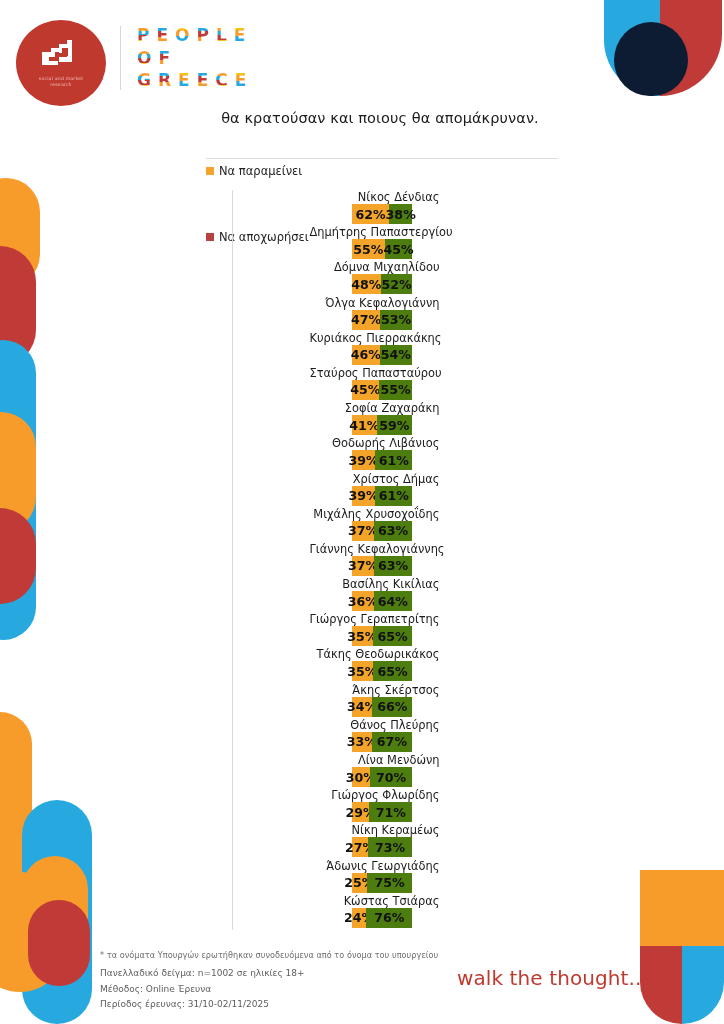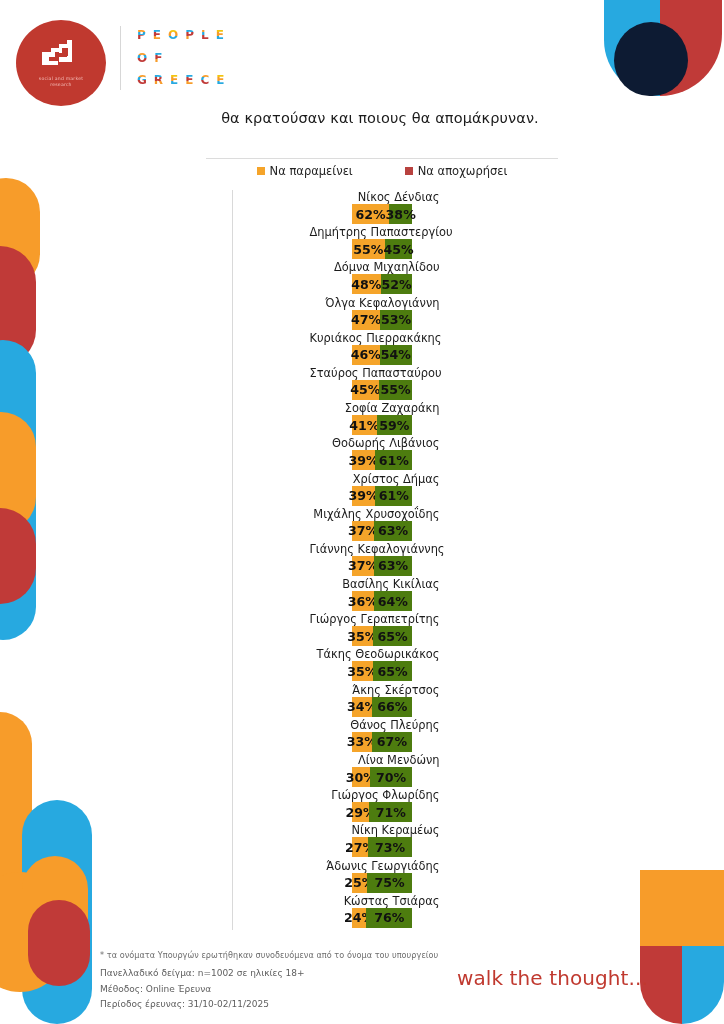--- a/index.html
+++ b/index.html
@@ -45,21 +45,21 @@
   
   .header{position:absolute;left:0;top:0;width:724px;height:112px;}
   .logo-circle{position:absolute;left:16px;top:20px;width:90px;height:86px;background:#c0392f;
                border-radius:50%;display:flex;flex-direction:column;align-items:center;
                justify-content:center;}
   .logo-mark{width:46px;height:34px;}
   .logo-sub{color:#f4bdb8;font-size:4.6px;line-height:6px;text-align:center;margin-top:4px;
             letter-spacing:.2px;}
   .logo-div{position:absolute;left:120px;top:26px;width:1px;height:64px;background:#d7d7d7;}
   .wordmark{position:absolute;left:137px;top:24px;}
-  .wm-line{font-size:12px;font-weight:700;letter-spacing:7px;line-height:22.5px;
+  .wm-line{font-size:17px;font-weight:700;letter-spacing:7px;line-height:22.5px;
            font-family:"DejaVu Sans","Liberation Sans",sans-serif;}
   .wm-line span{
     background:linear-gradient(180deg,#f79c2a 0%,#f79c2a 28%,#27a9e0 28%,#27a9e0 52%,
                #c03a38 52%,#c03a38 76%,#f2c40f 76%,#f2c40f 100%);
     -webkit-background-clip:text;background-clip:text;color:transparent;
   }
   .wm-line span:nth-child(2n){
     background:linear-gradient(180deg,#27a9e0 0%,#27a9e0 30%,#c03a38 30%,#c03a38 58%,
                #f79c2a 58%,#f79c2a 80%,#27a9e0 80%,#27a9e0 100%);
     -webkit-background-clip:text;background-clip:text;color:transparent;
@@ -70,21 +70,21 @@
     -webkit-background-clip:text;background-clip:text;color:transparent;
   }
 
   
   .title{position:absolute;left:150px;top:108px;width:460px;text-align:center;
          font-size:14.5px;line-height:21px;color:#1b1b1b;letter-spacing:.1px;}
   .rule{position:absolute;left:206px;top:158px;width:352px;height:1px;background:#dcdcdc;}
 
   
   .legend{position:absolute;left:206px;top:164px;width:352px;display:flex;
-          justify-content:center;gap:52px;font-size:11.5px;color:#242424;}
+          justify-content:flex-start;gap:52px;font-size:11.5px;color:#242424;flex-direction:column;}
   .legend-item{display:flex;align-items:center;gap:5px;}
   .swatch{width:8px;height:8px;display:inline-block;}
   .sw-stay{background:#f5a42a;}
   .sw-go{background:#b8423f;}
 
   
   .chart{position:absolute;left:96px;top:190px;width:566px;height:740px;}
   .axis{position:absolute;left:136px;top:0;width:1px;height:740px;background:#d9d9d9;}
   .row{position:relative;height:35.2px;display:flex;align-items:center;flex-direction:column;}
   .row-label{width:130px;text-align:right;padding-right:9px;font-size:11.4px;color:#1b1b1b;

